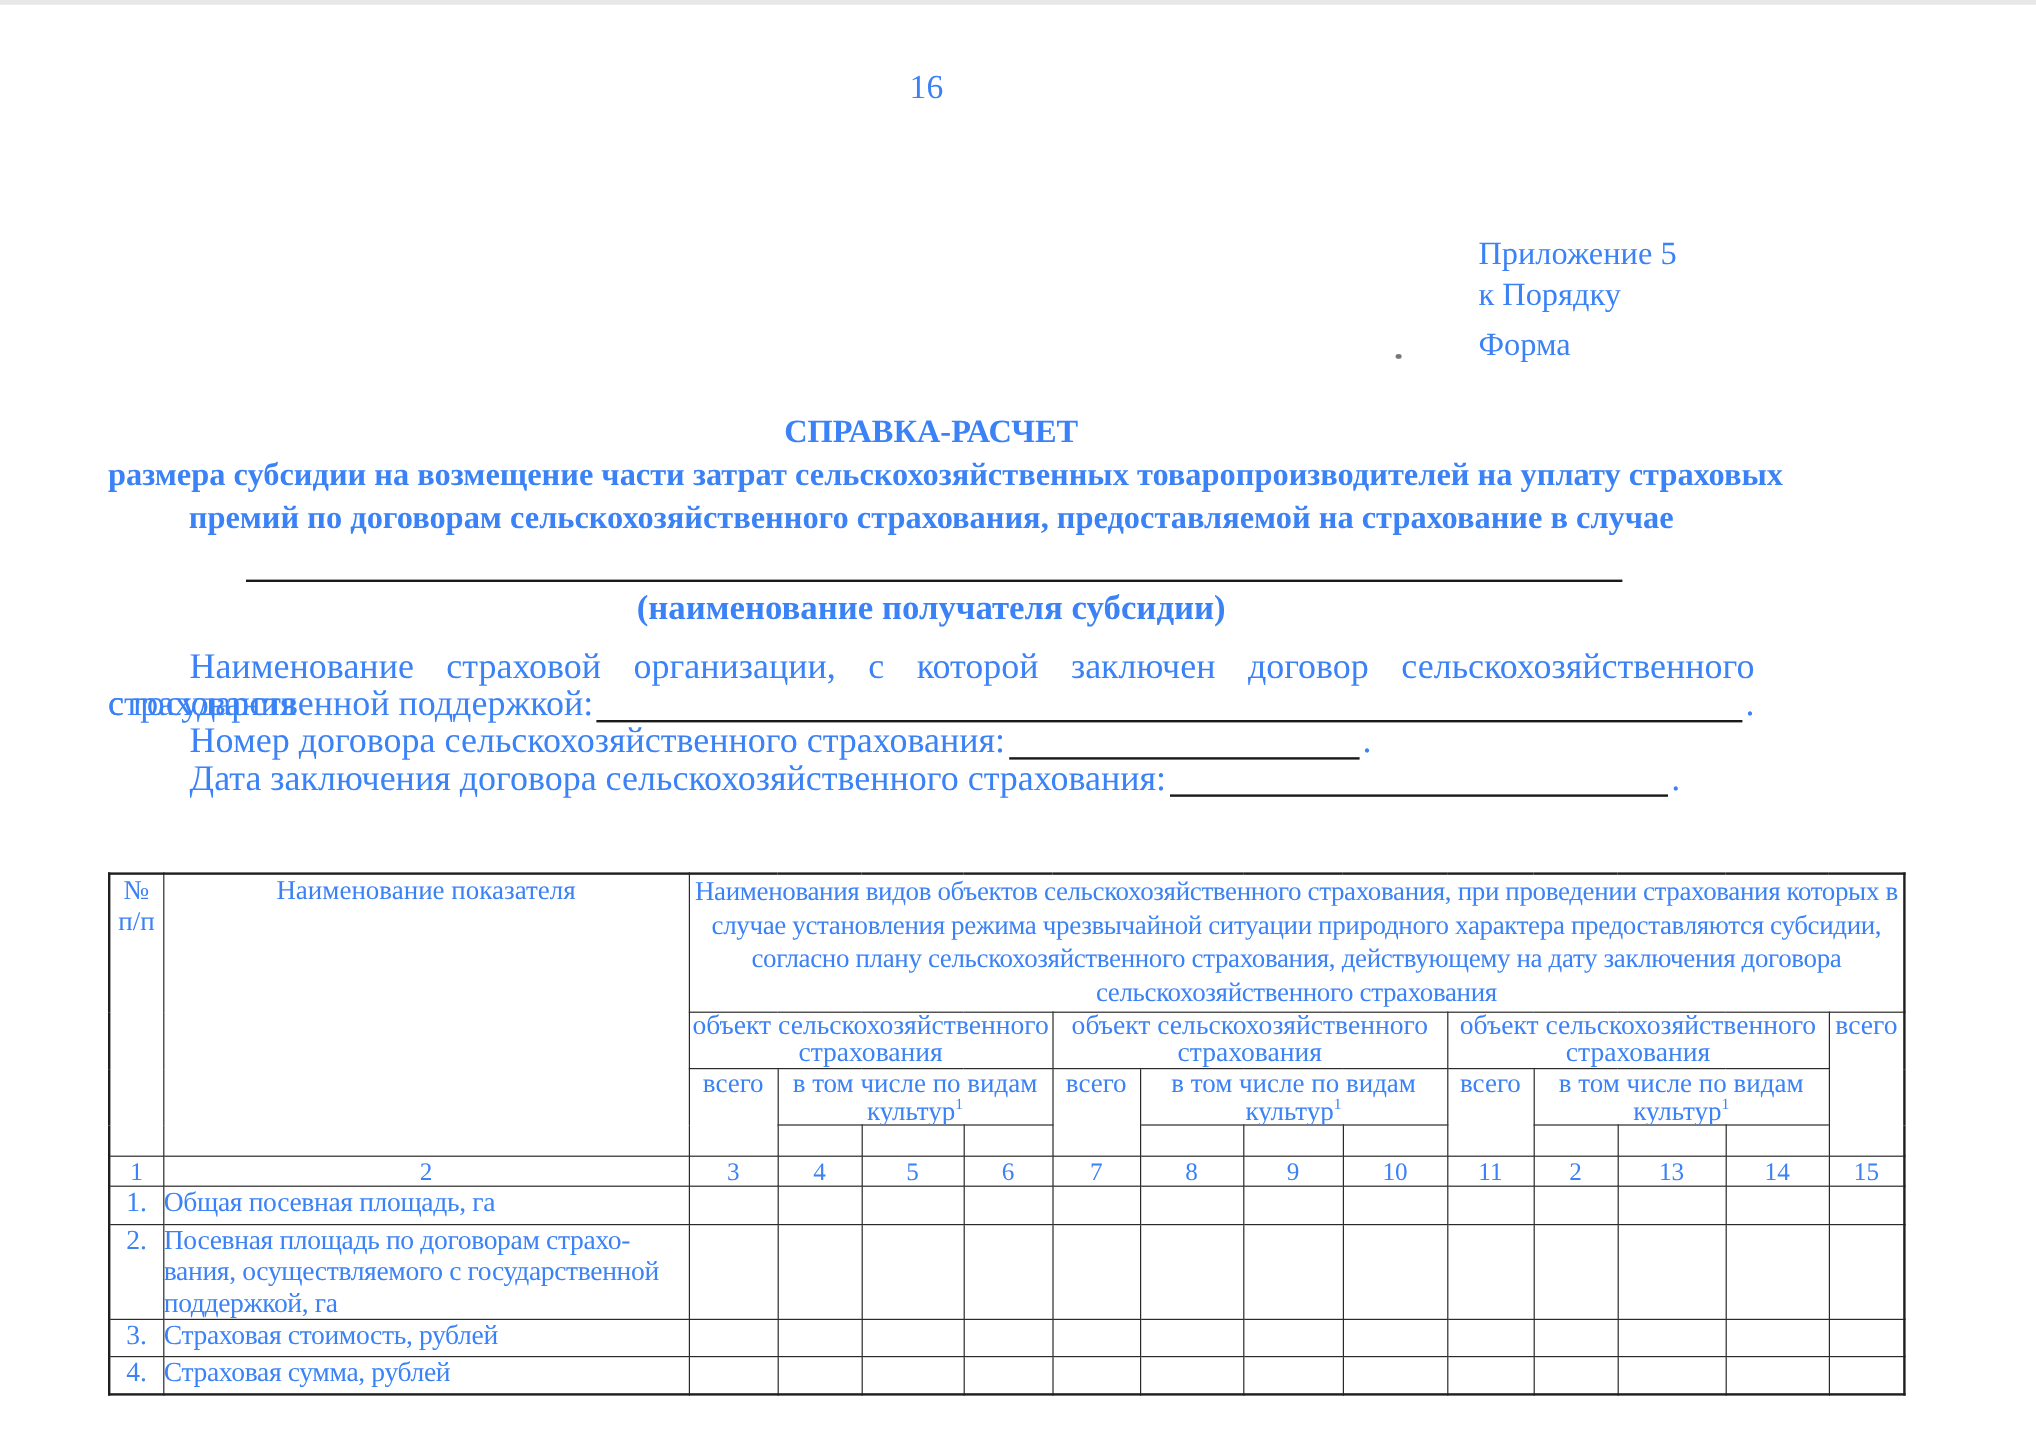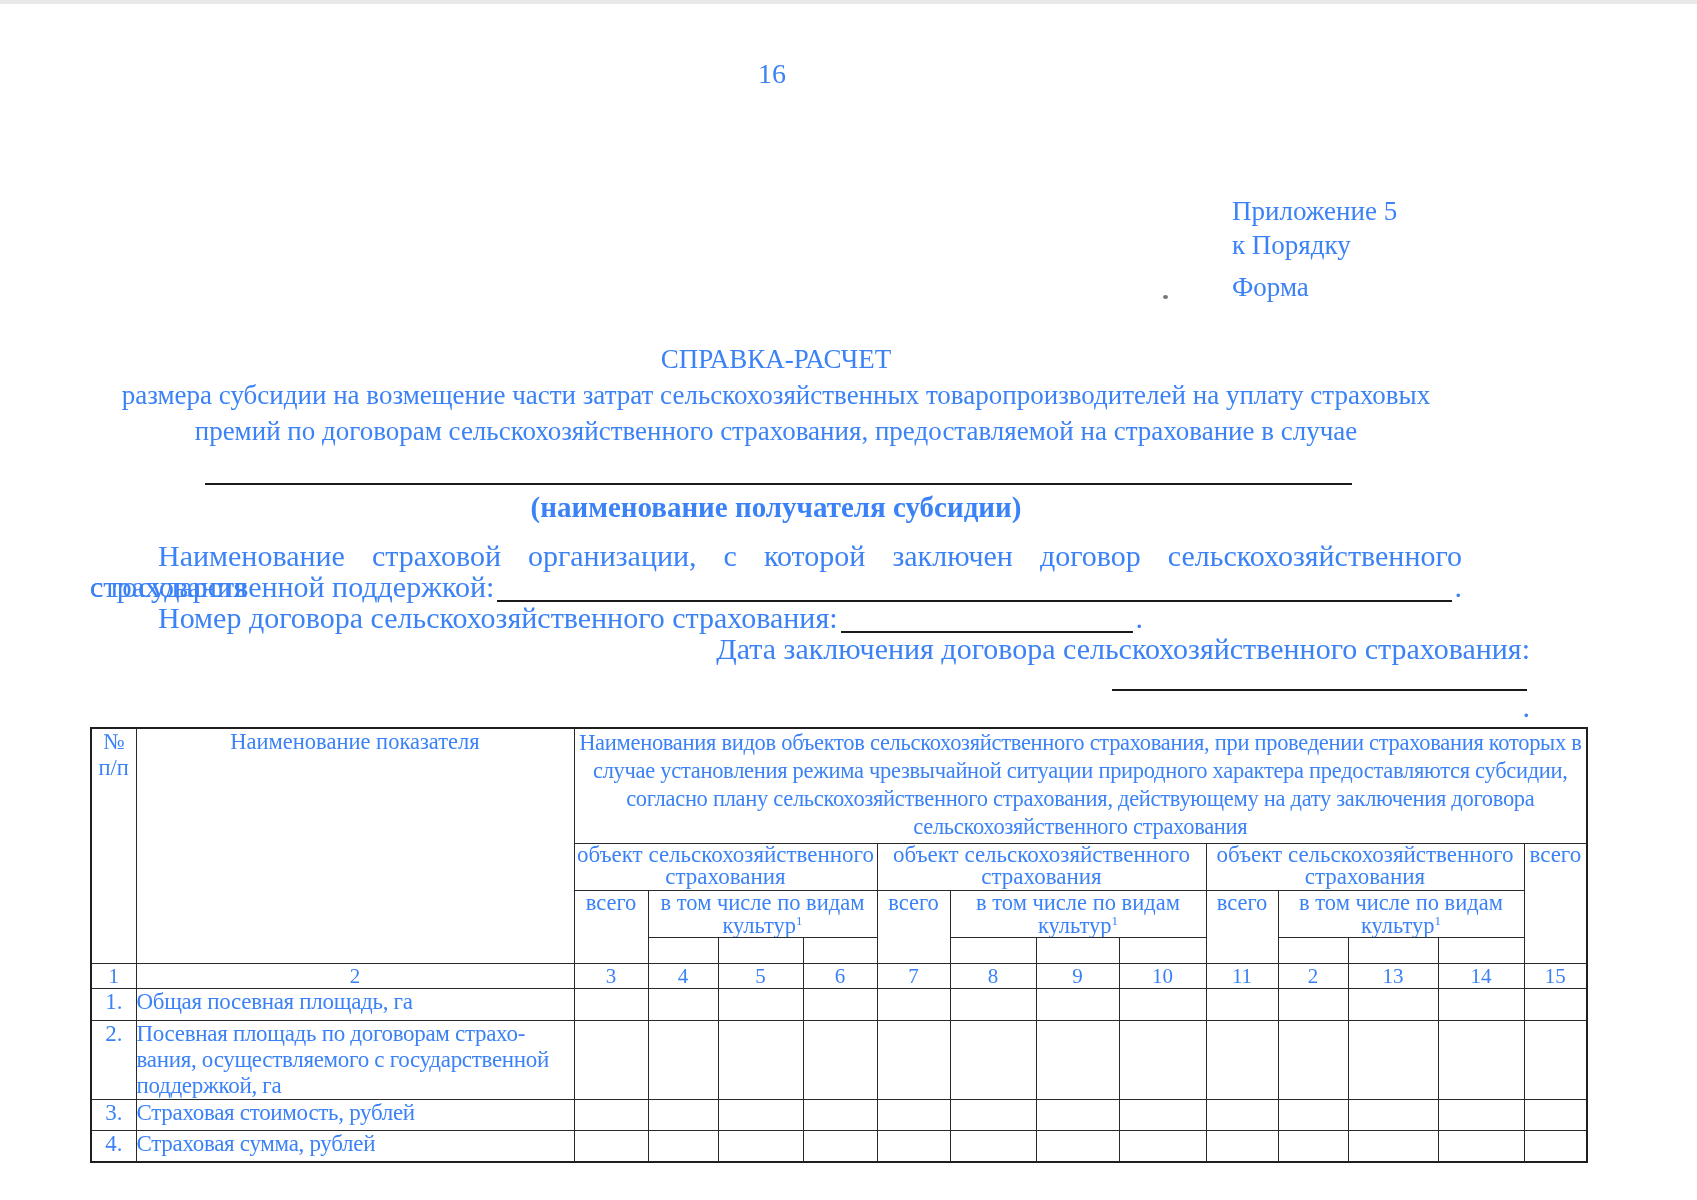--- a/index.html
+++ b/index.html
@@ -10,21 +10,21 @@
   }
   .abs { position:absolute; }
 
   .page-number { left:758px; top:54px; font-size:28px; }
 
   .appendix { left:1232px; top:190px; font-size:27px; line-height:34px; }
   .form-label { left:1232px; top:268px; font-size:27px; }
   .scan-dot { left:1163px; top:291px; width:5px; height:4px; background:#777; border-radius:50%; }
 
   .title-block { left:90px; top:337px; width:1372px; text-align:center;
-    font-weight:normal; font-size:27px; line-height:36px; }
+    font-weight:bold; font-size:27px; line-height:36px; }
   .title-block div { white-space:nowrap; }
 
   .recipient-underline { left:205px; top:479px; width:1147px; height:2px; background:#1a1a1a; }
   .recipient-caption { left:90px; top:487px; width:1372px; text-align:center;
     font-weight:bold; font-size:29px; }
 
   .fieldline { left:90px; width:1372px; font-size:30px; line-height:31px; }
   .justify-line { text-align:justify; text-align-last:justify; text-indent:68px; }
   .flexline { display:flex; align-items:flex-end; }
   .indent { padding-left:68px; }
@@ -85,21 +85,21 @@
     <span class="blank grow"></span>
     <span>.</span>
   </div>
 
   <div class="abs fieldline flexline indent" style="top:598px;">
     <span>Номер договора сельскохозяйственного страхования:</span>
     <span class="blank w-number"></span>
     <span>.</span>
   </div>
 
-  <div class="abs fieldline flexline indent" style="top:629px;flex-direction:column;">
+  <div class="abs fieldline flexline indent" style="top:629px;">
     <span>Дата заключения договора сельскохозяйственного страхования:</span>
     <span class="blank w-date"></span>
     <span>.</span>
   </div>
 
   <table class="sheet">
     <colgroup>
       <col style="width:45px">
         <col style="width:438px">
       <col style="width:74px">

